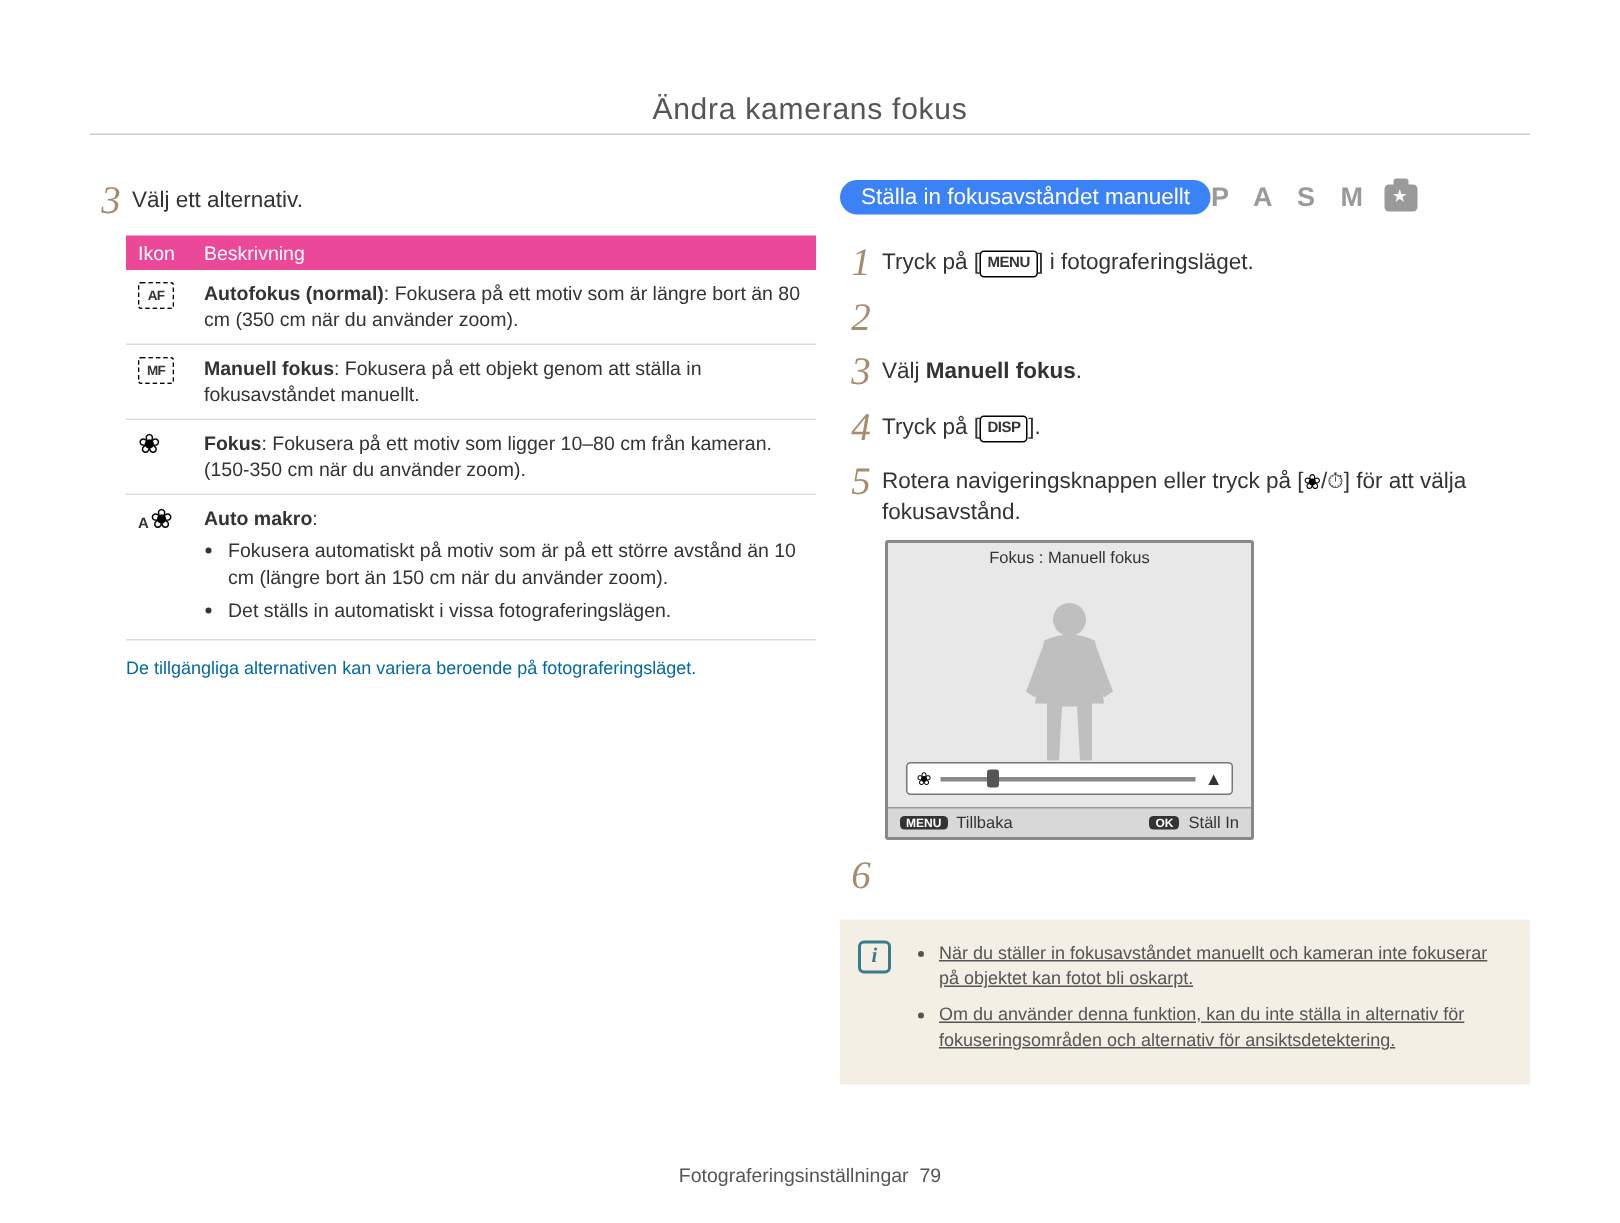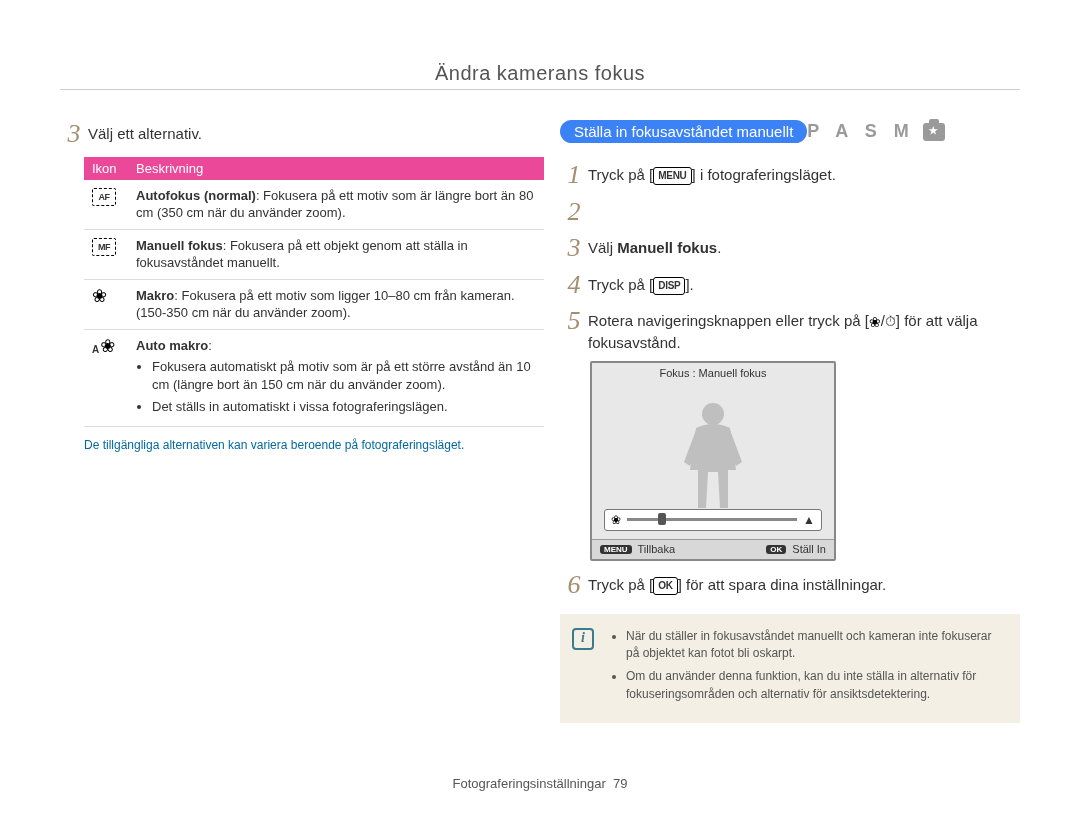--- a/index.html
+++ b/index.html
@@ -274,21 +274,21 @@
     border-radius: 4px;
     display: inline-flex;
     align-items: center;
     justify-content: center;
     font-style: italic;
     font-family: Georgia, serif;
     font-weight: bold;
     font-size: 14px;
   }
   .note ul { list-style: disc; padding-left: 16px; }
-  .note li { margin-bottom: 6px; }
+  .note li { margin-bottom: 6px; text-decoration: underline; }
   .bullets { list-style: disc; padding-left: 16px; }
   .bullets li { margin-bottom: 4px; }
   .footer {
     position: absolute;
     bottom: 24px;
     left: 0; right: 0;
     text-align: center;
     font-size: 13px;
     color: #555;
   }
@@ -321,21 +321,21 @@
       </tr>
       <tr>
         <td><span class="icon-box">MF</span></td>
         <td>
           <b>Manuell fokus</b><span>: Fokusera på ett objekt genom att ställa in fokusavståndet manuellt.</span>
         </td>
       </tr>
       <tr>
         <td><span class="flower">❀</span></td>
         <td>
-          <b>Makro</b><span>: Fokusera på ett motiv som ligger 10–80 cm från kameran. (150-350 cm när du använder zoom).</span>
+          <b>Fokus</b><span>: Fokusera på ett motiv som ligger 10–80 cm från kameran. (150-350 cm när du använder zoom).</span>
         </td>
       </tr>
       <tr>
         <td>
           <span style="display:inline-flex;align-items:flex-end;gap:1px;">
             <span class="flower-a">A</span>
             <span class="flower">❀</span>
           </span>
         </td>
         <td>
@@ -416,23 +416,20 @@
         <span class="chip">MENU</span>
         <span>Tillbaka</span>
         <span class="spc"></span>
         <span class="chip">OK</span>
         <span>Ställ In</span>
       </div>
     </div>
 
     <div class="step">
       <span class="bignum">6</span>
-      <span class="txt">
-        <span>Tryck på [</span><span class="inline-label">OK</span><span>] för att spara dina inställningar.</span>
-      </span>
     </div>
 
     <div class="note">
       <span class="note-ic">i</span>
       <ul>
         <li>När du ställer in fokusavståndet manuellt och kameran inte fokuserar på objektet kan fotot bli oskarpt.</li>
         <li>Om du använder denna funktion, kan du inte ställa in alternativ för fokuseringsområden och alternativ för ansiktsdetektering.</li>
       </ul>
     </div>
 

